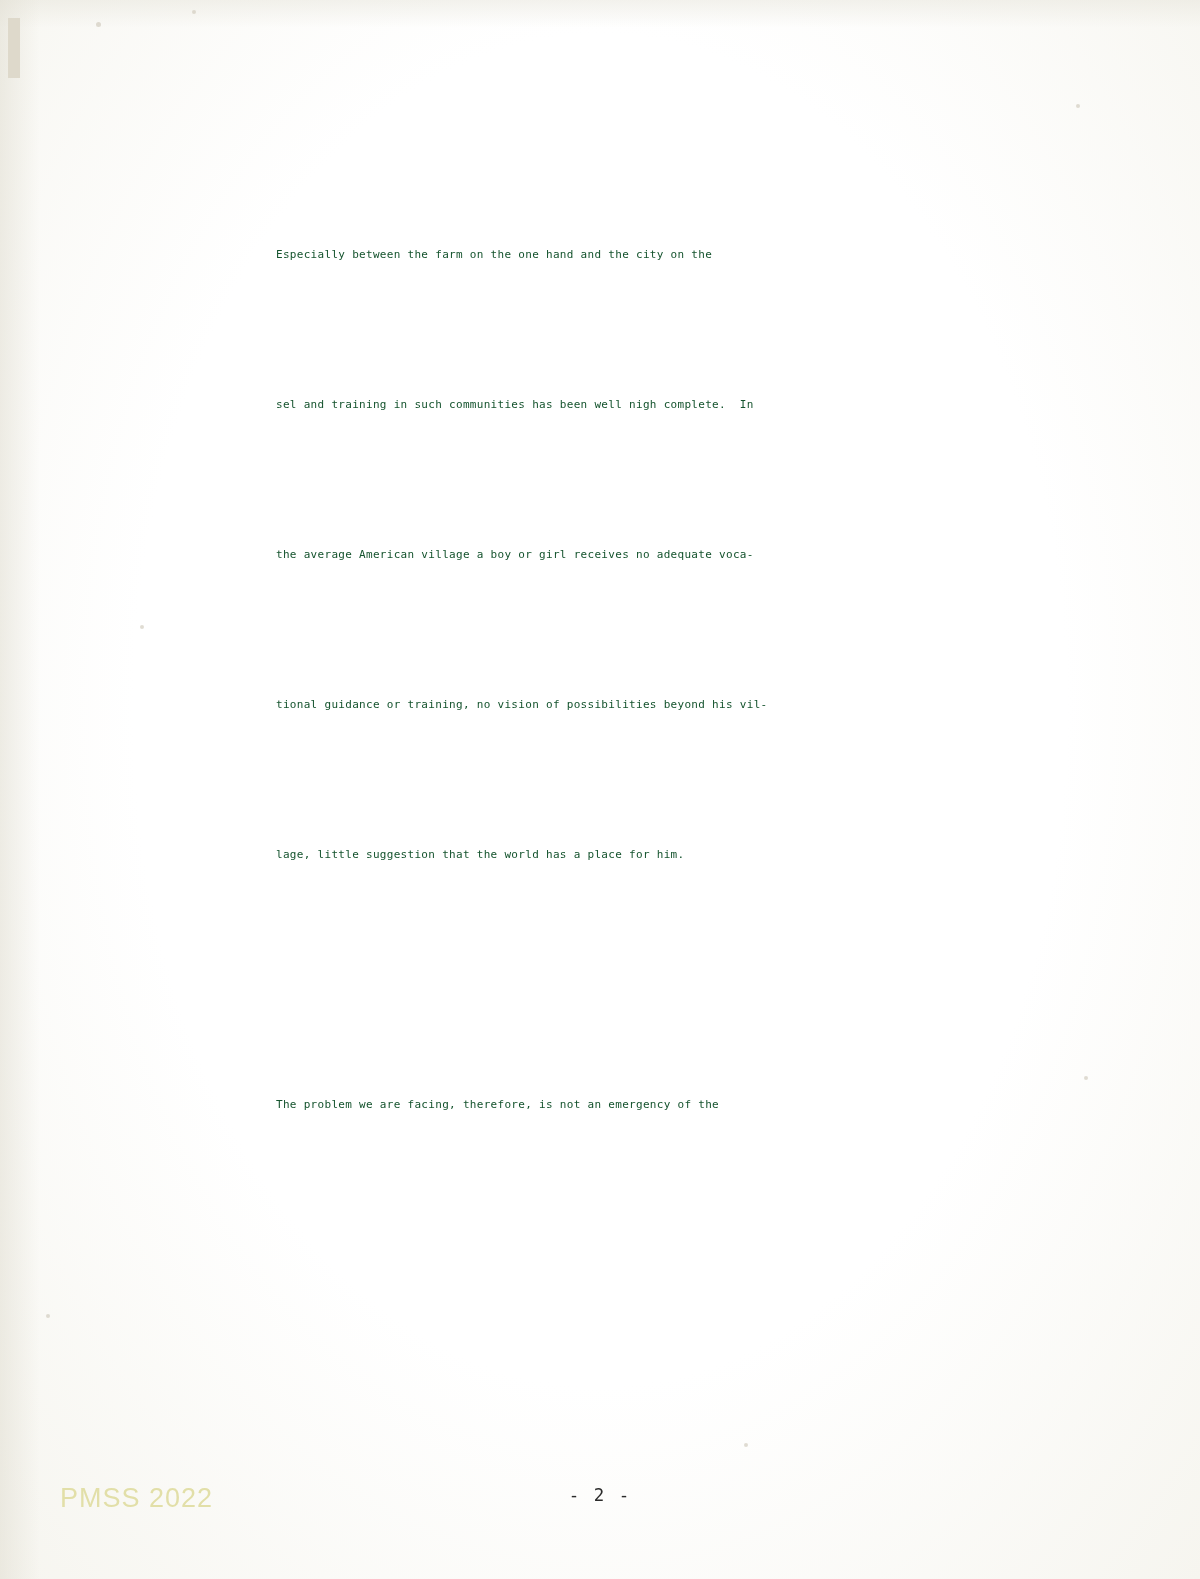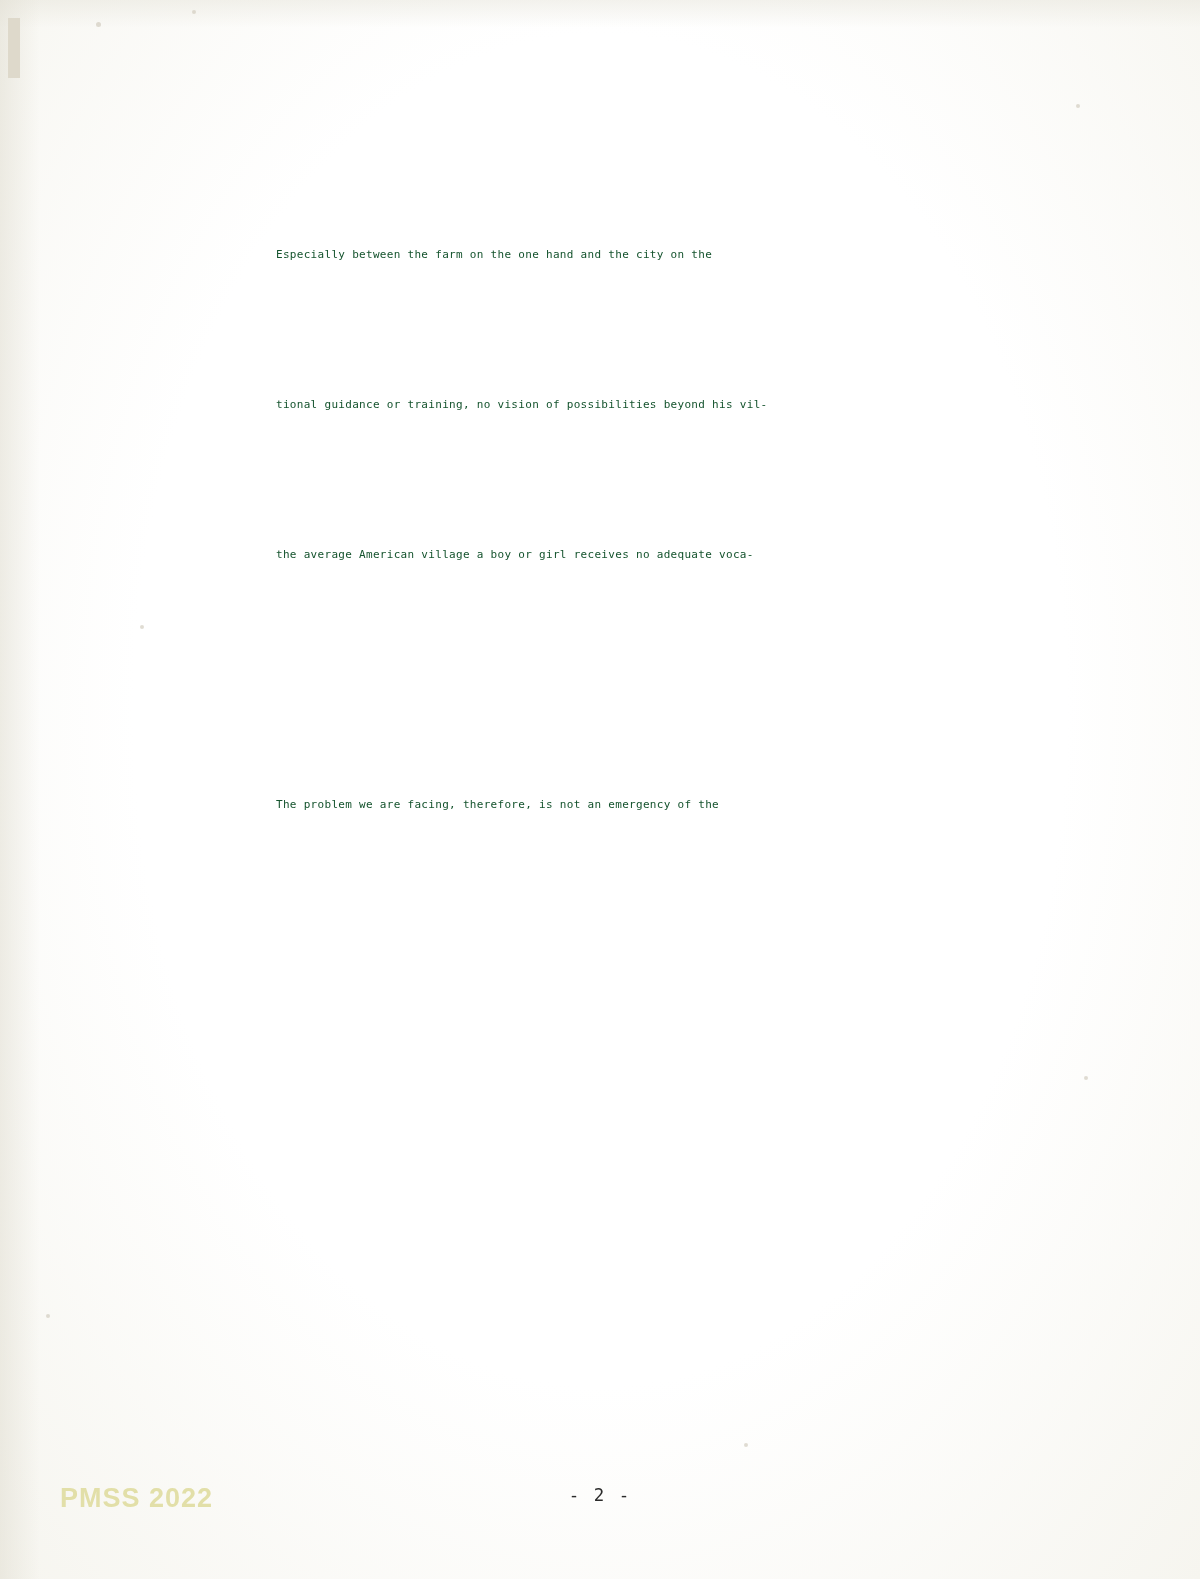--- a/index.html
+++ b/index.html
@@ -76,43 +76,45 @@
   }
 
   #watermark {
     position: absolute;
     left: 60px;
     top: 1483px;
     font-family: "Liberation Sans", sans-serif;
     font-size: 27px;
     color: #e2dfa8;
     letter-spacing: 1px;
-    font-weight: 700;
+    font-weight: 400;
   }
 </style>
 </head>
 <body>
 
 <div id="page">
 
   <div class="edge-mark" style="left:8px; top:18px; width:12px; height:60px;"></div>
   <div class="speck" style="left:96px; top:22px; width:5px; height:5px;"></div>
   <div class="speck" style="left:192px; top:10px; width:4px; height:4px;"></div>
   <div class="speck" style="left:1076px; top:104px; width:4px; height:4px;"></div>
   <div class="speck" style="left:140px; top:625px; width:4px; height:4px;"></div>
   <div class="speck" style="left:46px; top:1314px; width:4px; height:4px;"></div>
   <div class="speck" style="left:1084px; top:1076px; width:4px; height:4px;"></div>
   <div class="speck" style="left:744px; top:1443px; width:4px; height:4px;"></div>
 
   <div id="content">
 
     <p class="para">
       <span class="line indent">Especially between the farm on the one hand and the city on the</span>
+      <span class="line">sel and training in such communities has been well nigh complete.  In</span>
+      <span class="line">the average American village a boy or girl receives no adequate voca-</span>
       <span class="line">tional guidance or training, no vision of possibilities beyond his vil-</span>
-      <span class="line">the average American village a boy or girl receives no adequate voca-</span>
+      <span class="line">lage, little suggestion that the world has a place for him.</span>
     </p>
 
     <p class="para">
       <span class="line indent">The problem we are facing, therefore, is not an emergency of the</span>
       
       
       
       
       
       

